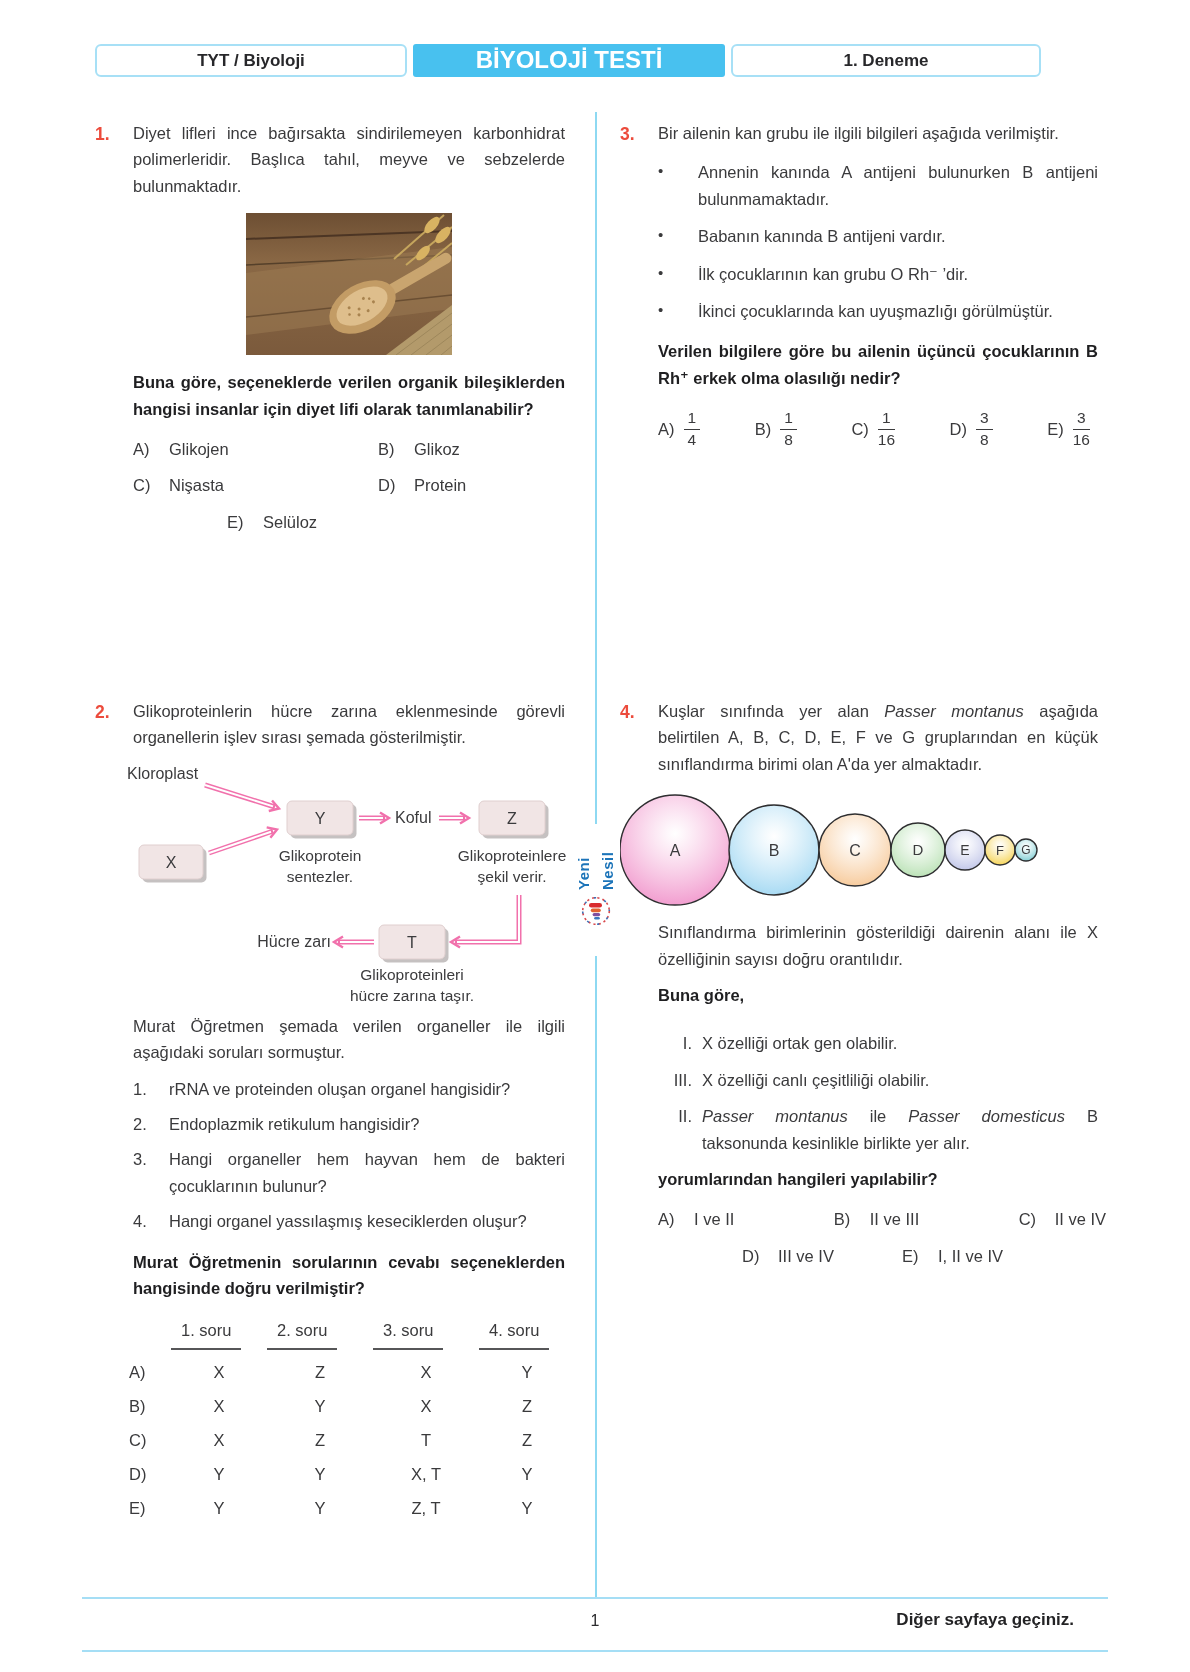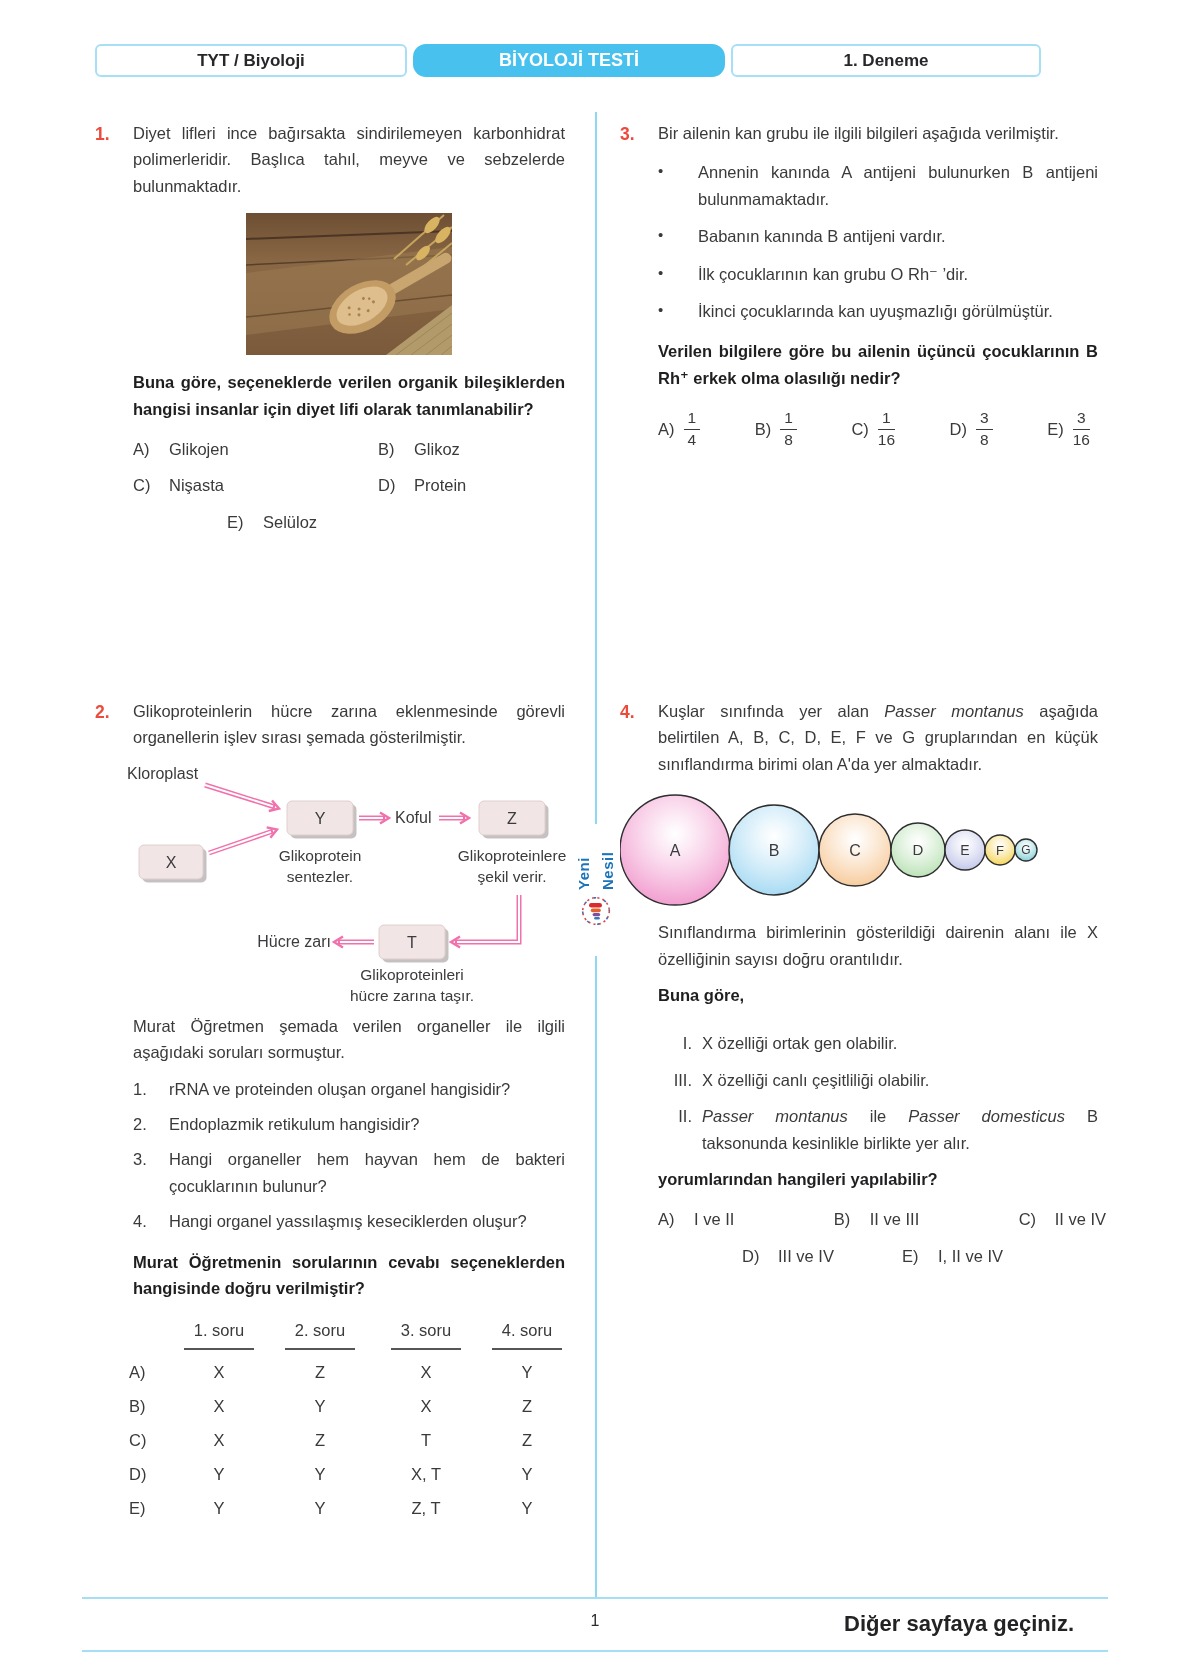--- a/index.html
+++ b/index.html
@@ -2,21 +2,21 @@
 <html><head>
 <meta charset="utf-8">
 <style>
   html,body{margin:0;padding:0;background:#fff;}
   .page{position:relative;width:1190px;height:1672px;background:#fff;overflow:hidden;
         font-family:"Liberation Sans","DejaVu Sans",sans-serif;color:#3a3a3c;font-size:16.5px;line-height:1.6;}
   
   .hdr-box{position:absolute;top:44px;height:33px;display:flex;align-items:center;justify-content:center;
            font-weight:bold;font-size:17px;color:#27272a;box-sizing:border-box;}
   .hdr-left{left:95px;width:312px;border:2px solid #a7e0f6;border-radius:6px;}
-  .hdr-mid{left:413px;width:312px;background:#48c1ef;color:#ffffff;font-size:18px;border-radius:13px;}
+  .hdr-mid{left:413px;width:312px;background:#48c1ef;color:#ffffff;font-size:24px;border-radius:3px;}
   .hdr-right{left:731px;width:310px;border:2px solid #a7e0f6;border-radius:6px;}
   
   .divider{position:absolute;left:595px;top:112px;width:2px;height:1486px;background:#8ed9f2;}
   .q{position:absolute;}
   .q-left{left:95px;width:470px;}
   .q-right{left:620px;width:478px;}
   .qnum{position:absolute;left:0;top:0;color:#ec4b3c;font-weight:bold;font-size:17.5px;}
   .qbody{margin-left:38px;}
   .para{text-align:justify;margin:0 0 10px 0;}
   .qbold{font-weight:bold;color:#1f1f21;text-align:justify;margin:14px 0 10px 0;}
@@ -28,21 +28,21 @@
   
   .diagram{margin:6px 0 4px -6px;display:block;}
   .dtext{font-size:16px;fill:#3b3b3d;}
   .dcap{font-size:15.5px;fill:#3b3b3d;}
   
   .sq{display:flex;margin-bottom:9px;}
   .sq-num{flex:none;width:22px;margin-right:14px;}
   .sq-text{flex:1;text-align:justify;}
   
   .ans-table{display:grid;grid-template-columns:42px 96px 106px 106px 96px;margin:16px 0 0 -4px;}
-  .at-h{display:flex;align-items:flex-start;justify-content:center;height:38px;}
+  .at-h{display:flex;align-items:flex-start;justify-content:flex-start;height:38px;}
   .at-h span{border-bottom:2px solid #565658;padding:0 10px 4px;}
   .at-c{display:flex;align-items:center;justify-content:center;height:34px;}
   .at-l{display:flex;align-items:center;height:34px;}
   
   .bullet-item{display:flex;margin-bottom:11px;}
   .bullet-dot{flex:none;width:16px;margin-right:24px;font-size:15px;}
   .bullet-text{flex:1;text-align:justify;}
   
   .frac-row{display:flex;justify-content:space-between;width:432px;margin-top:18px;align-items:center;}
   .frac-opt{display:flex;align-items:center;}
@@ -61,21 +61,21 @@
   .brand{position:absolute;left:572px;top:824px;width:48px;height:132px;background:#fff;
          display:flex;flex-direction:column;align-items:center;}
   .brand-name{writing-mode:vertical-rl;transform:rotate(180deg);color:#1c74b9;font-weight:bold;
               font-size:15px;letter-spacing:0.5px;height:66px;}
   .brand-icon{margin-top:6px;}
   
   .fline{position:absolute;left:82px;width:1026px;height:0;border-top:2px solid #a5def5;}
   .fline-top{top:1597px;}
   .fline-bot{top:1650px;}
   .page-num{position:absolute;left:0;right:0;top:1608px;text-align:center;font-size:16px;color:#2b2b2d;}
-  .next-page{position:absolute;right:116px;top:1606px;font-weight:bold;font-size:22px;color:#232325;}
+  .next-page{position:absolute;right:116px;top:1606px;font-weight:bold;font-size:17px;color:#232325;}
   .photo{display:block;margin:14px auto 4px auto;}
 </style>
 </head>
 <body>
 
 <div class="page">
 
   <div class="hdr-box hdr-left">TYT / Biyoloji</div>
   <div class="hdr-box hdr-mid">BİYOLOJİ TESTİ</div>
   <div class="hdr-box hdr-right">1. Deneme</div>

